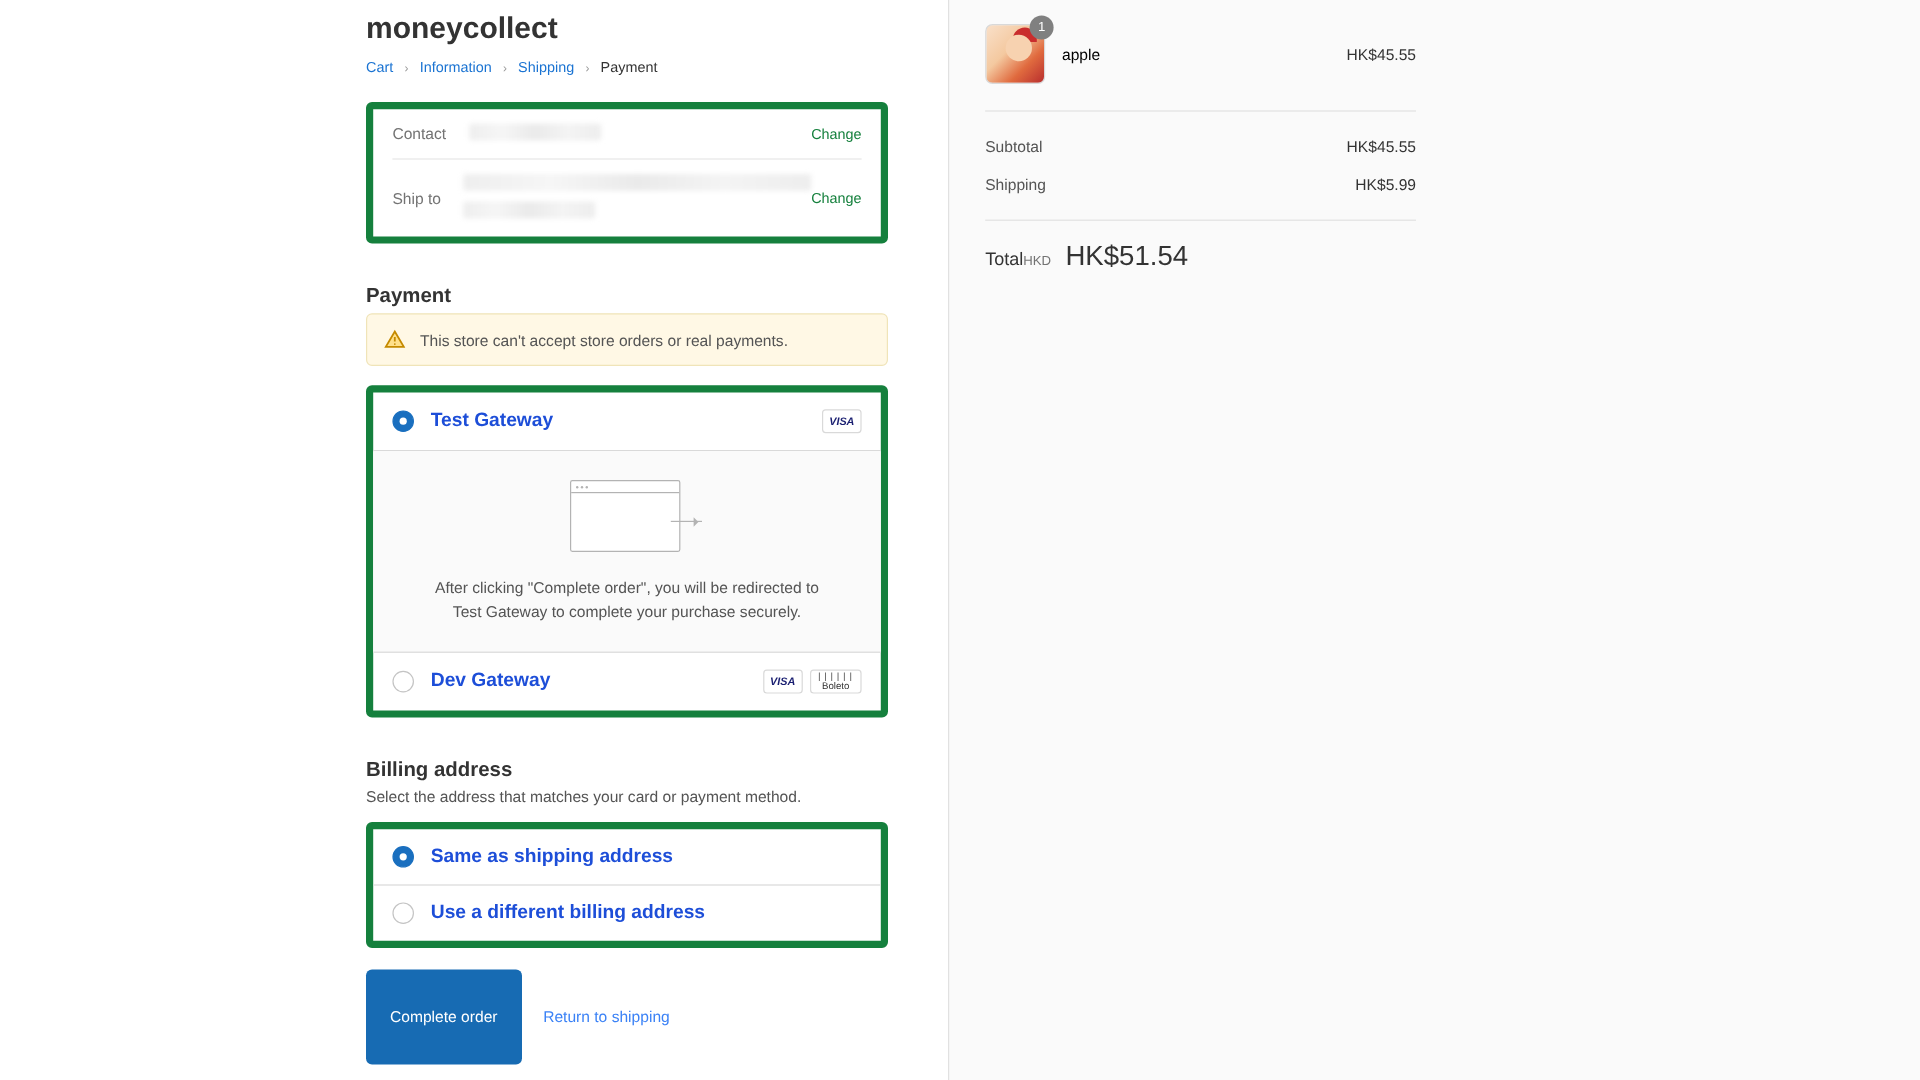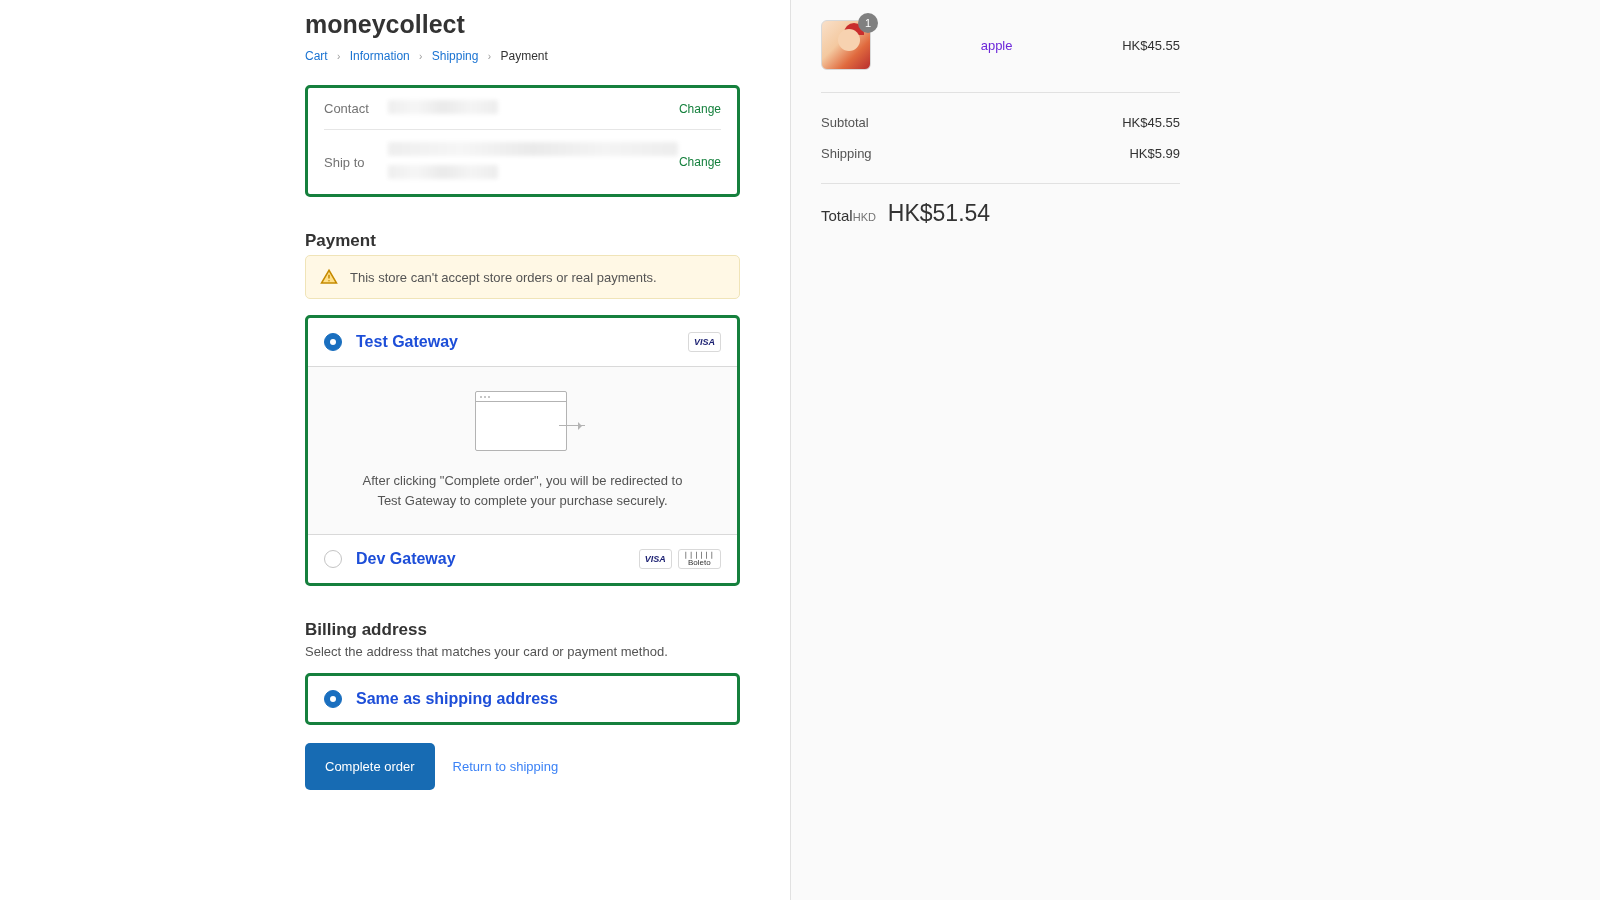--- a/index.html
+++ b/index.html
@@ -34,21 +34,21 @@
 }
 .breadcrumb {
   font-size: 12px;
   color: #737373;
   margin-bottom: 22px;
 }
 .breadcrumb a { color: #1a73d2; text-decoration: none; cursor: pointer; }
 .breadcrumb .sep { margin: 0 6px; color: #999; font-size: 10px; }
 .breadcrumb .current { color: #333; }
 .card {
-  border: 3px solid #15803d;
+  border: 6px solid #15803d;
   border-radius: 5px;
   background: #fff;
 }
 .review-block { padding: 0 16px; }
 .review-row {
   display: flex;
   align-items: center;
   padding: 12px 0;
   border-bottom: 1px solid #e6e6e6;
 }
@@ -133,21 +133,21 @@
   width: 26px; height: 1px; background: #b3b3b3;
 }
 .redirect-ill .arrow::after {
   content: ""; position: absolute; right: -1px; top: -3px;
   border: 4px solid transparent; border-left-color: #b3b3b3;
 }
 .redirect-text { font-size: 13px; color: #545454; max-width: 320px; margin: 0 auto; line-height: 1.5; }
 .actions { display: flex; align-items: center; gap: 18px; margin-top: 18px; }
 .btn-primary {
   background: #176bb3; color: #fff; border: none; border-radius: 5px;
-  padding: 16px 20px; font-size: 13px; cursor: pointer;
+  padding: 32px 20px; font-size: 13px; cursor: pointer;
 }
 .link-back { color: #3b82f6; font-size: 13px; cursor: pointer; text-decoration: none; }
 
 
 .product-row {
   display: flex; align-items: center; gap: 14px;
   padding-bottom: 22px; border-bottom: 1px solid #e1e1e1;
 }
 .thumb {
   width: 50px; height: 50px; border: 1px solid #d9d9d9; border-radius: 6px;
@@ -155,21 +155,21 @@
   position: relative;
 }
 .thumb .face { position:absolute; top:8px; right:10px; width:22px; height:22px; background:#f7d2b0; border-radius:50%; }
 .thumb .hat { position:absolute; top:2px; right:6px; width:20px; height:12px; background:#c92d2d; border-radius:10px 10px 0 0; }
 .thumb .badge {
   position: absolute; top: -8px; right: -8px;
   width: 20px; height: 20px; border-radius: 50%;
   background: #808080; color: #fff; font-size: 11px;
   display: flex; align-items: center; justify-content: center;
 }
-.product-name { flex: 1; font-size: 13px; color: #6d28d9; text-align: center; }
+.product-name { flex: 1; font-size: 13px; color: #000000; }
 .product-price { font-size: 13px; color: #333; font-weight: 500; }
 .summary-line { display: flex; justify-content: space-between; padding: 8px 0; font-size: 13px; color: #545454; }
 .summary-line .val { color: #333; font-weight: 500; }
 .summary-block { padding: 14px 0; border-bottom: 1px solid #e1e1e1; }
 .total-row { display: flex; justify-content: flex-start; align-items: baseline; padding-top: 16px; }
 .total-row .label { font-size: 15px; color: #333; }
 .total-row .cur { font-size: 11px; color: #737373; margin-right: 8px; }
 .total-row .amount { font-size: 23px; color: #333; font-weight: 500; }
 </style>
 </head>
@@ -256,20 +256,24 @@
     </div>
 
     <h2 class="section-title">Billing address</h2>
     <p class="section-sub">Select the address that matches your card or payment method.</p>
 
     <div class="card">
       <div class="option-row">
         <span class="radio selected"></span>
         <span class="option-label">Same as shipping address</span>
       </div>
+      <div class="option-row">
+        <span class="radio"></span>
+        <span class="option-label">Use a different billing address</span>
+      </div>
     </div>
 
     <div class="actions">
       <button class="btn-primary">Complete order</button>
       <a class="link-back">Return to shipping</a>
     </div>
   </div>
 
   <div class="aside">
     <div class="product-row">

